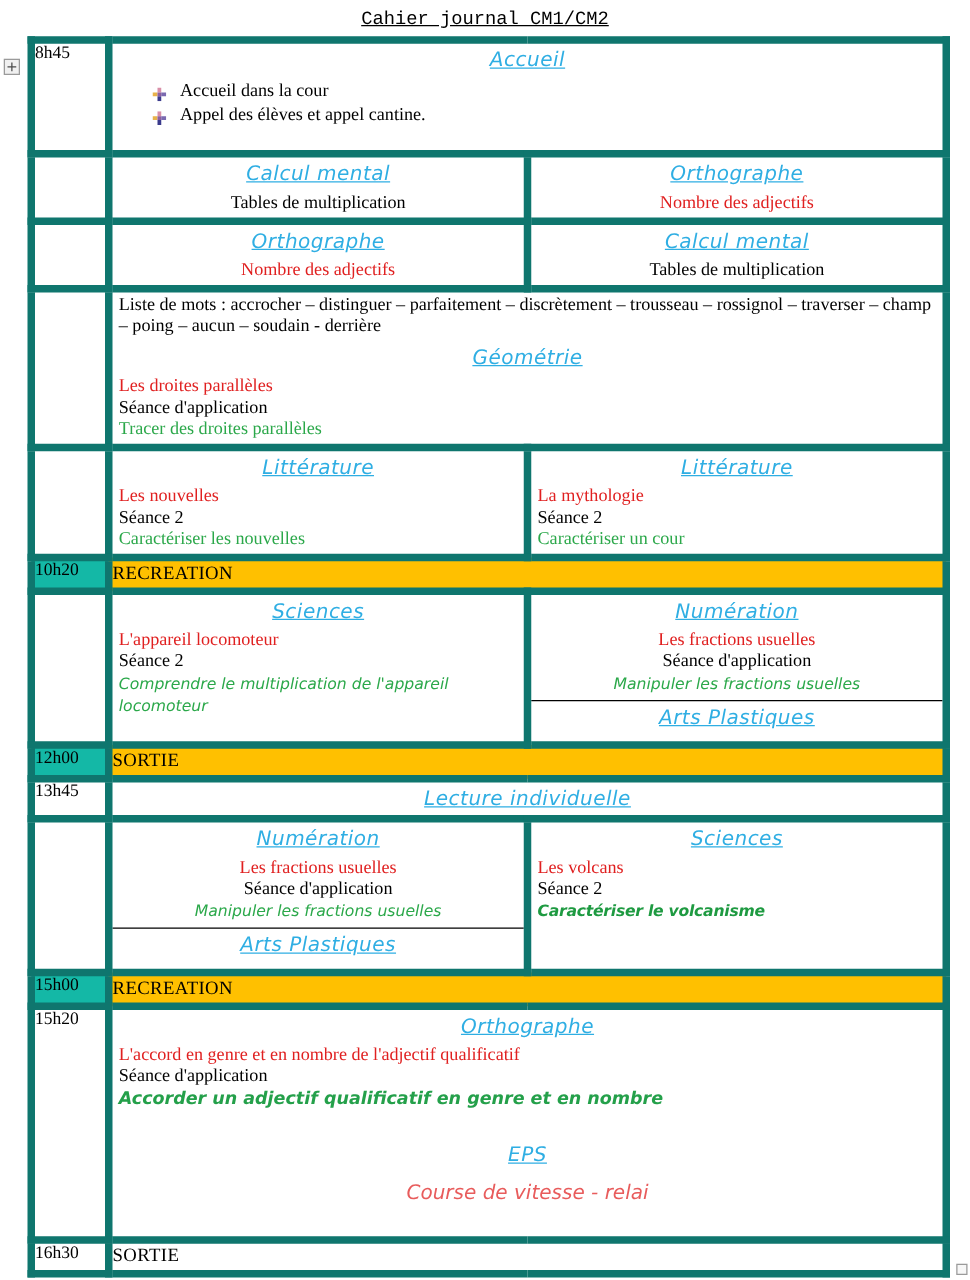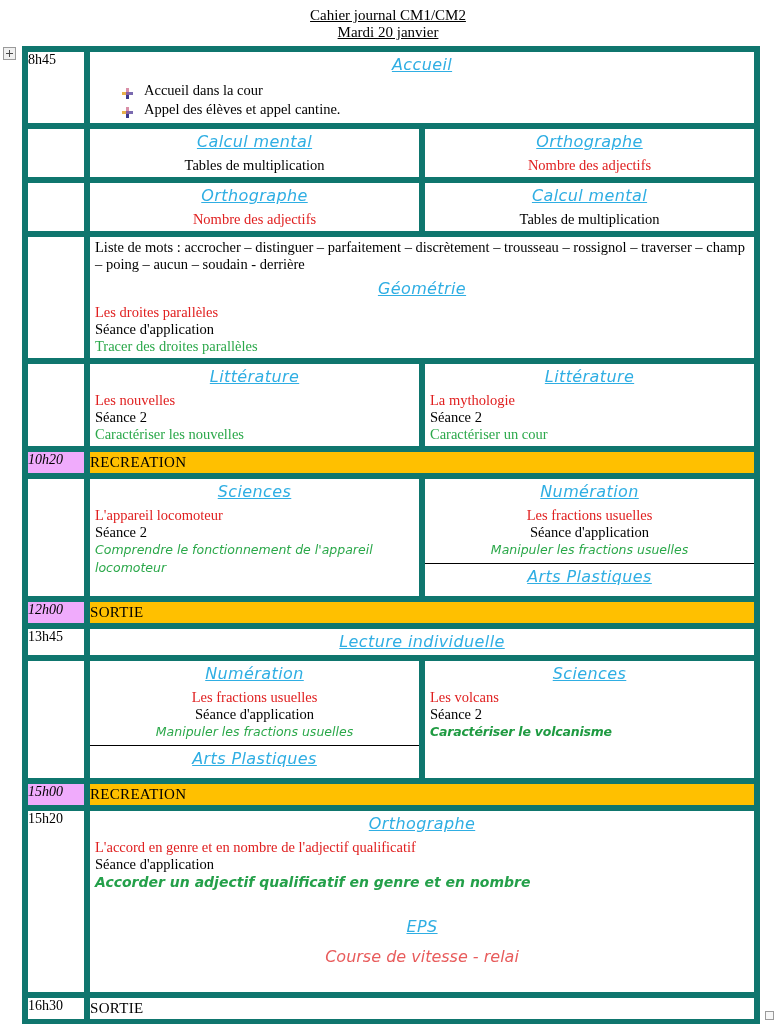--- a/index.html
+++ b/index.html
@@ -12,21 +12,21 @@
     height: 1024px;
     font-family: "Liberation Serif", "DejaVu Serif", serif;
     color: #000000;
     position: relative;
     overflow: hidden;
   }
 
   
   .doc-title {
     text-align: center;
-    font-family: Liberation Serif, serif;
+    font-family: Liberation Mono, monospace;
     font-size: 15px;
     line-height: 17px;
     padding-top: 7px;
   }
   .doc-title span {
     text-decoration: underline;
   }
 
   
   .move-handle {
@@ -146,21 +146,21 @@
     color: #E85C5C;
     font-family: "DejaVu Sans", sans-serif;
     font-style: italic;
     font-size: 16px;
     line-height: 22px;
     padding: 6px 0 4px 0;
   }
 
   
   ul.bullets {
-    margin: 3px 0 4px 0;
+    margin: 3px 0 18px 0;
     padding: 0 0 0 32px;
     list-style: none;
   }
   ul.bullets li {
     font-family: "Liberation Serif", serif;
     font-size: 14.5px;
     line-height: 19px;
     position: relative;
     padding-left: 22px;
   }
@@ -171,22 +171,21 @@
     width: 11px;
     height: 11px;
     display: inline-block;
   }
 
   
   .banner-row td {
     background: #FFC000;
   }
   .banner-row td.time {
-    background: #f0abfc;
-    font-style: italic;
+    background: #14b8a6;
   }
   .banner {
     text-align: left;
     font-family: "Liberation Serif", serif;
     font-size: 15px;
     line-height: 18px;
     padding: 1px 0 2px 0;
     letter-spacing: 0.3px;
   }
   .banner.plain {
@@ -213,21 +212,20 @@
   .inner-block { padding: 2px 5px 4px 5px; text-align: center; }
 
   .spacer-sm { height: 6px; }
   .spacer-md { height: 20px; }
 </style>
 </head>
 <body>
 
 <div class="doc-title">
   <div><span>Cahier journal CM1/CM2</span></div>
-  <div><span>Mardi 20 janvier</span></div>
 </div>
 
 <div class="move-handle"></div>
 <div class="resize-handle"></div>
 
 <table class="journal">
   <colgroup>
     <col class="c-time">
       <col class="c-left">
       <col class="c-right">
@@ -341,21 +339,21 @@
     </td>
   </tr>
 
   <tr>
     <td class="time">&nbsp;</td>
     <td>
       <div class="subject">Sciences</div>
       <div class="cell">
         <div class="notion">L'appareil locomoteur</div>
         <div class="seance">Séance 2</div>
-        <div class="objective">Comprendre le fonctionnement de l'appareil locomoteur</div>
+        <div class="objective">Comprendre le multiplication de l'appareil locomoteur</div>
       </div>
     </td>
     <td>
       <table class="split">
         <tbody>
           <tr>
             <td class="nb-top nb-left nb-right">
               <div class="subject">Numération</div>
               <div class="inner-block">
                 <div class="notion">Les fractions usuelles</div>

